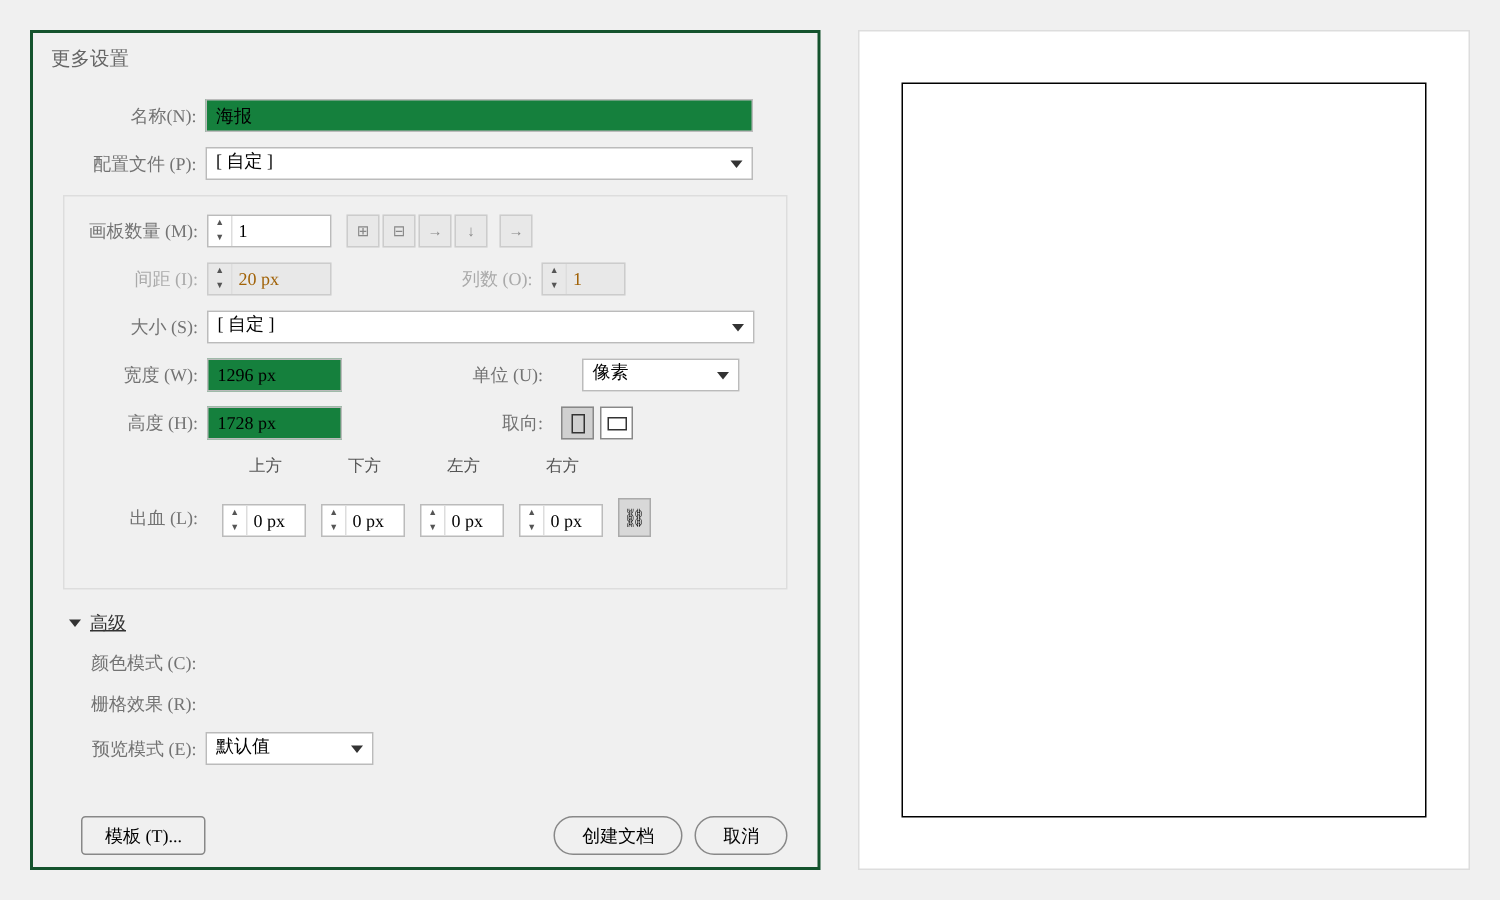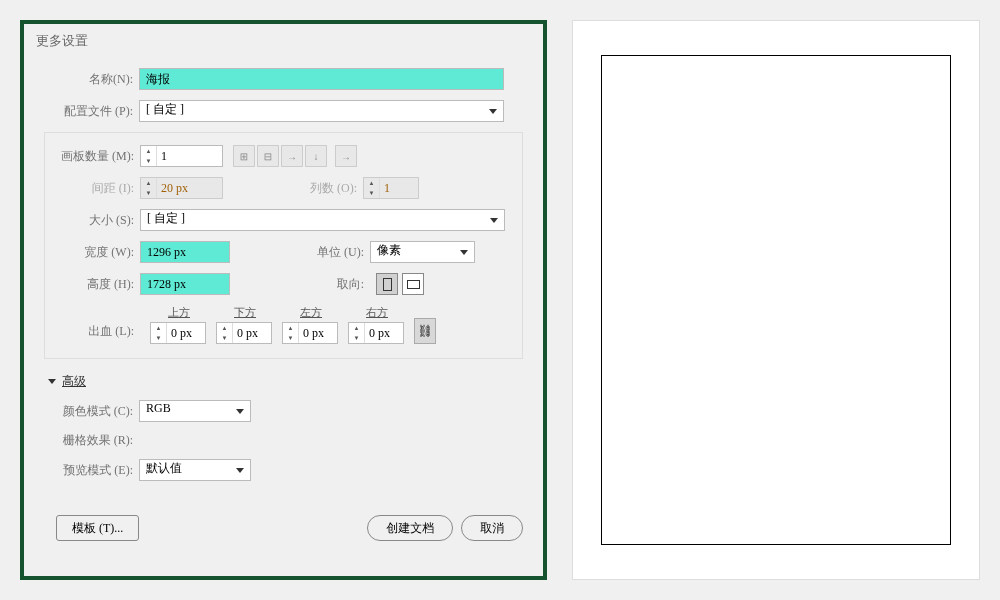--- a/index.html
+++ b/index.html
@@ -7,21 +7,21 @@
   font-family: "SimSun", "宋体", serif;
   font-size: 12px;
   background: #f0f0f0;
   padding: 20px;
   display: flex;
   gap: 25px;
 }
 .dialog {
   width: 530px;
   background: #f0f0f0;
-  border: 4px solid #14532d;
+  border: 2px solid #14532d;
   padding: 0;
 }
 .title-bar {
   padding: 8px 12px;
   color: #666;
   font-size: 13px;
 }
 .form-body {
   padding: 10px 20px 18px 20px;
 }
@@ -33,21 +33,21 @@
 .label {
   width: 95px;
   text-align: right;
   padding-right: 6px;
   color: #737373;
 }
 .label.disabled { color: #aaa; }
 .text-input {
   height: 22px;
   border: 1px solid #bbb;
-  background: #5eead4;
+  background: #15803d;
   padding: 0 6px;
   font-family: inherit;
   font-size: 12px;
 }
 .text-input.wide { width: 365px; }
 .select {
   height: 22px;
   border: 1px solid #bbb;
   background: #fff;
   padding: 0 22px 0 6px;
@@ -61,21 +61,21 @@
   content: "";
   position: absolute;
   right: 6px;
   top: 8px;
   border-left: 4px solid transparent;
   border-right: 4px solid transparent;
   border-top: 5px solid #333;
 }
 .select.wide { width: 365px; }
 .select.med { width: 112px; }
-.select.sm { width: 105px; }
+.select.sm { width: 105px; margin-left: 20px; }
 .spinner {
   display: flex;
   height: 22px;
   border: 1px solid #bbb;
   background: #fff;
   align-items: center;
 }
 .spinner.disabled { background: #e8e8e8; color: #aaa; border-color: #ccc; }
 .spin-ctrl {
   width: 16px;
@@ -111,26 +111,26 @@
   background: #e8e8e8;
   display: flex;
   align-items: center;
   justify-content: center;
   font-size: 10px;
   color: #888;
 }
 .icon-btn.solo { margin-left: 8px; }
 .sub-group {
   border: 1px solid #ddd;
-  padding: 12px 10px 4px 0;
+  padding: 12px 10px 24px 0;
   margin-left: 0;
 }
 .bleed-row { display: flex; align-items: flex-end; gap: 10px; }
 .bleed-col { display: flex; flex-direction: column; }
-.bleed-col .bl-label { font-size: 11px; color: #555; margin-bottom: 2px; padding-left: 18px; text-decoration: underline; }
+.bleed-col .bl-label { font-size: 11px; color: #555; margin-bottom: 18px; padding-left: 18px; }
 .section-header {
   display: flex;
   align-items: center;
   margin: 14px 0 10px 4px;
   color: #333;
   text-decoration: underline;
 }
 .tri {
   display: inline-block;
   border-top: 5px solid #333;
@@ -336,23 +336,20 @@
       </div>
     </div>
 
     <div class="section-header">
       <span class="tri"></span>
       <span>高级</span>
     </div>
 
     <div class="row">
       <div class="label">颜色模式 (C):</div>
-      <div class="select med">
-          <span>RGB</span>
-        </div>
     </div>
     <div class="row">
       <div class="label">栅格效果 (R):</div>
     </div>
     <div class="row">
       <div class="label">预览模式 (E):</div>
       <div class="select med">
           <span>默认值</span>
         </div>
     </div>

